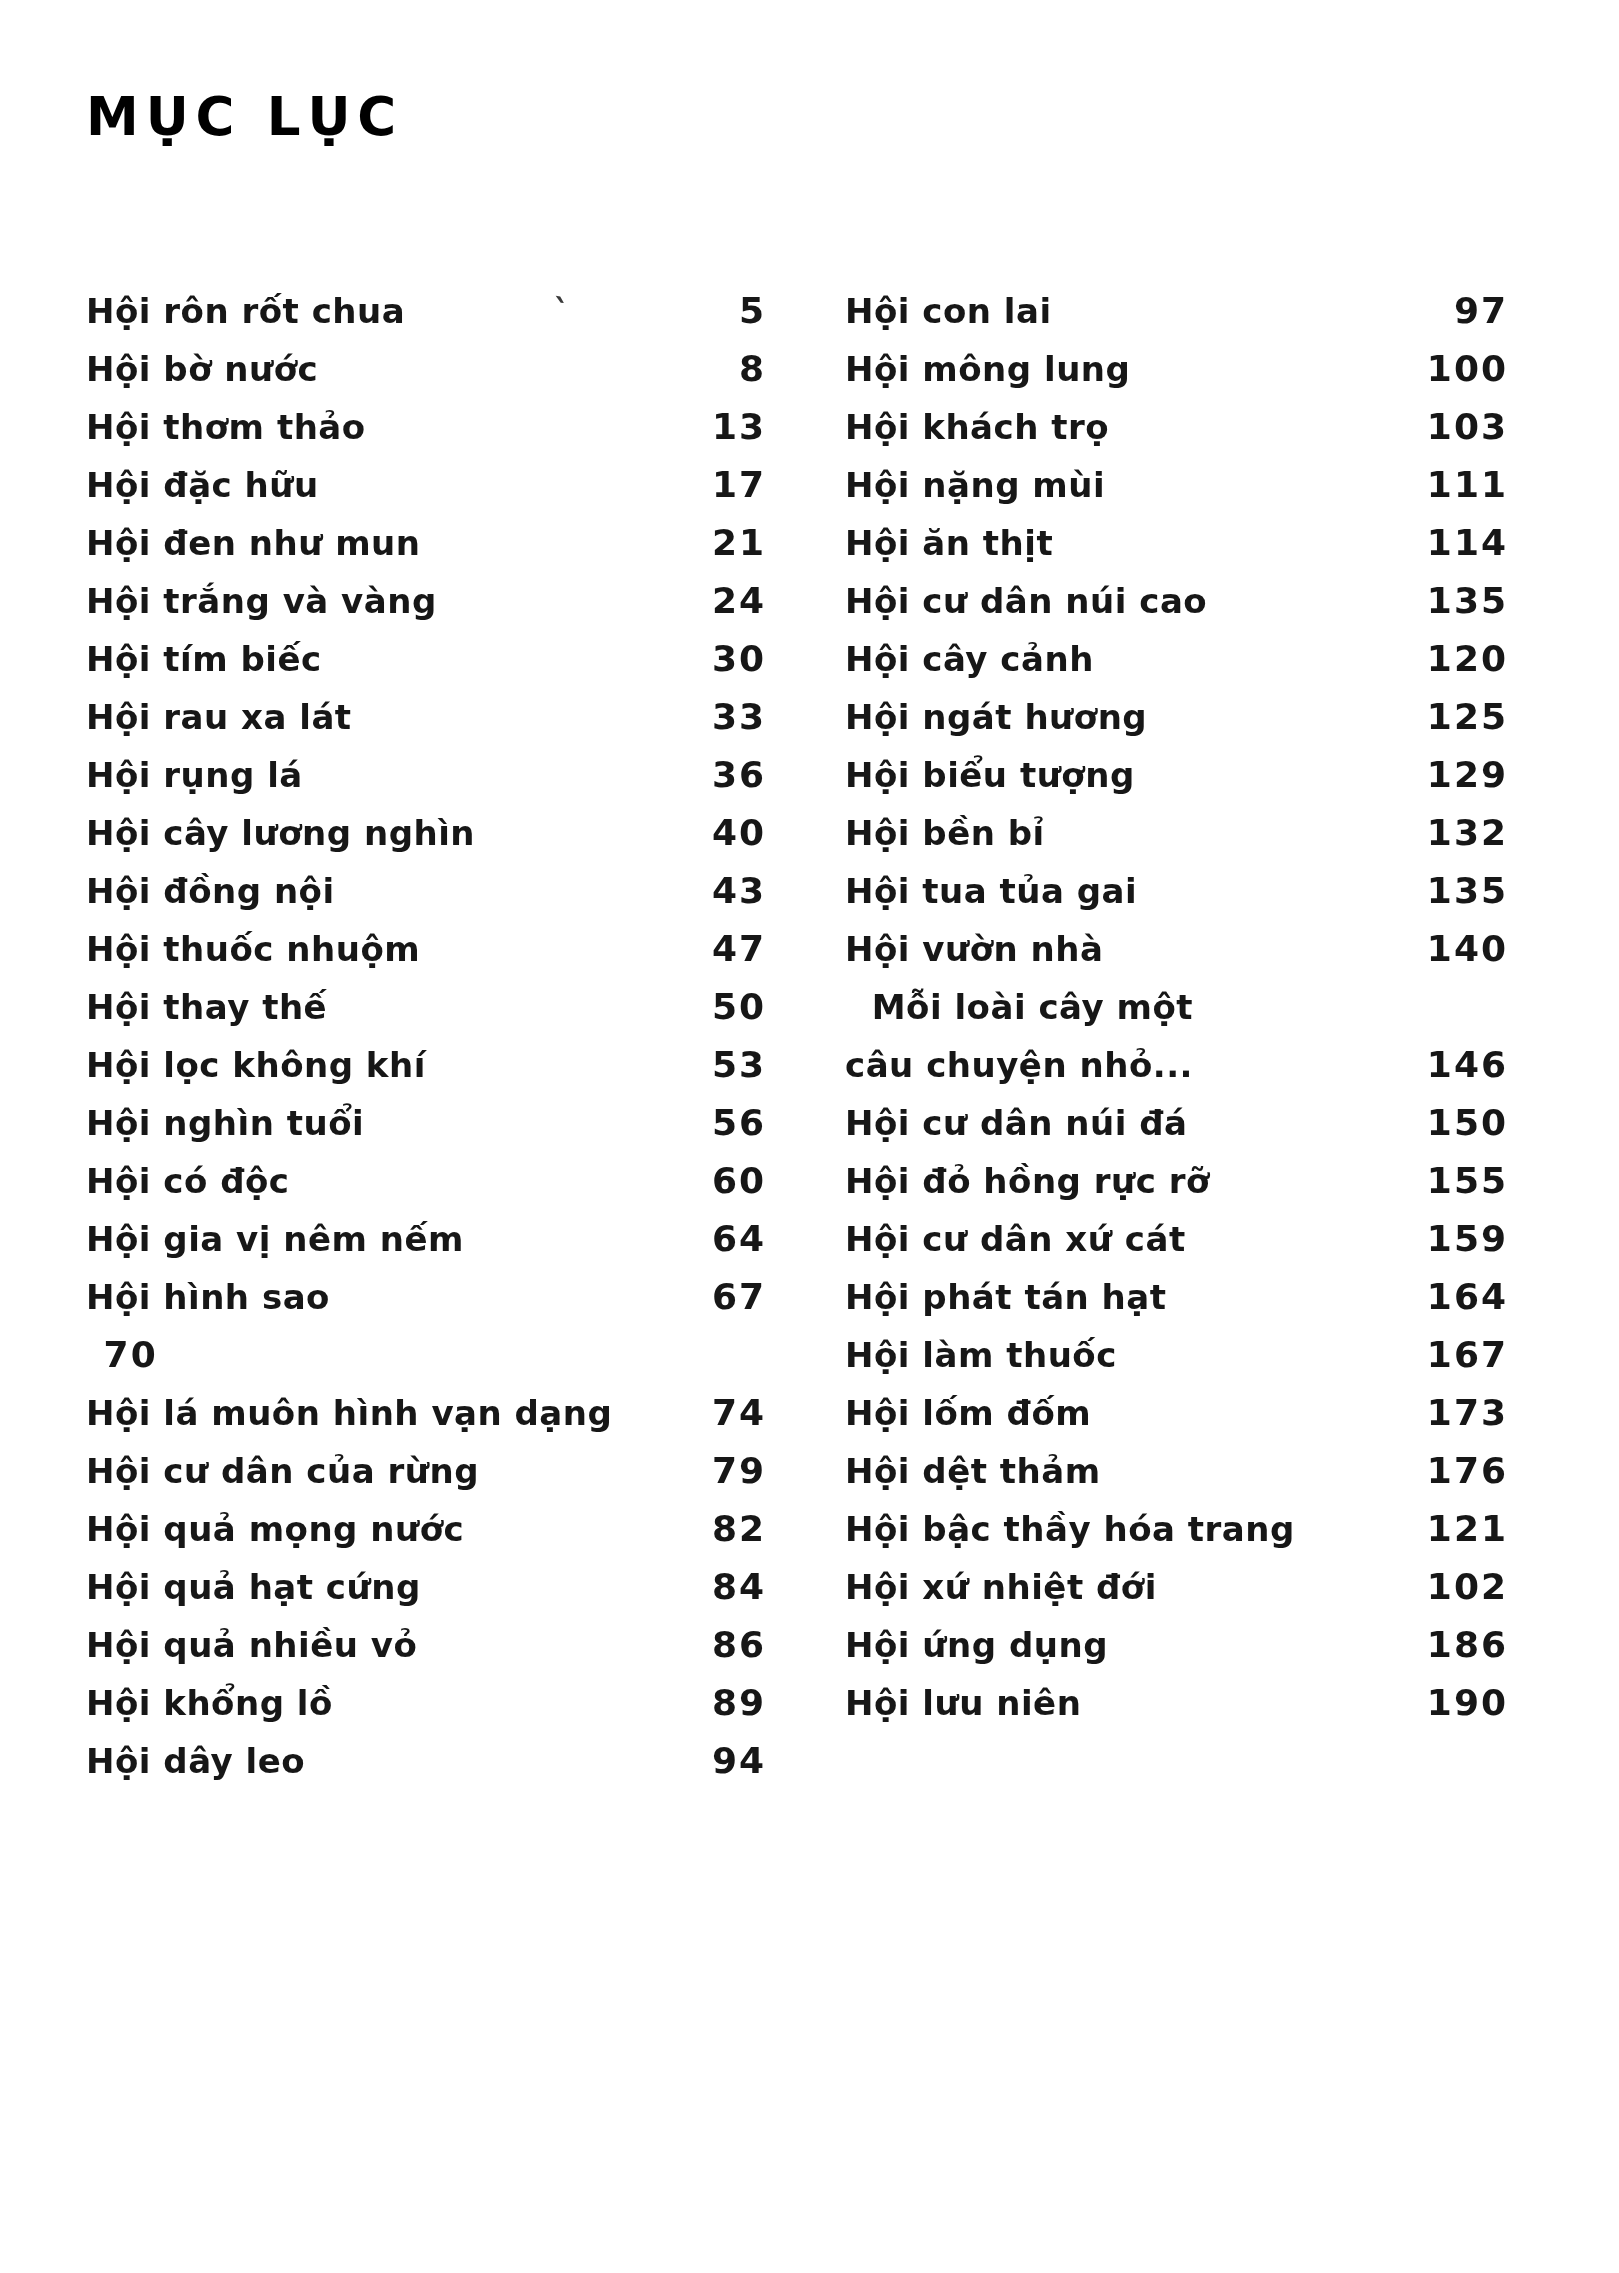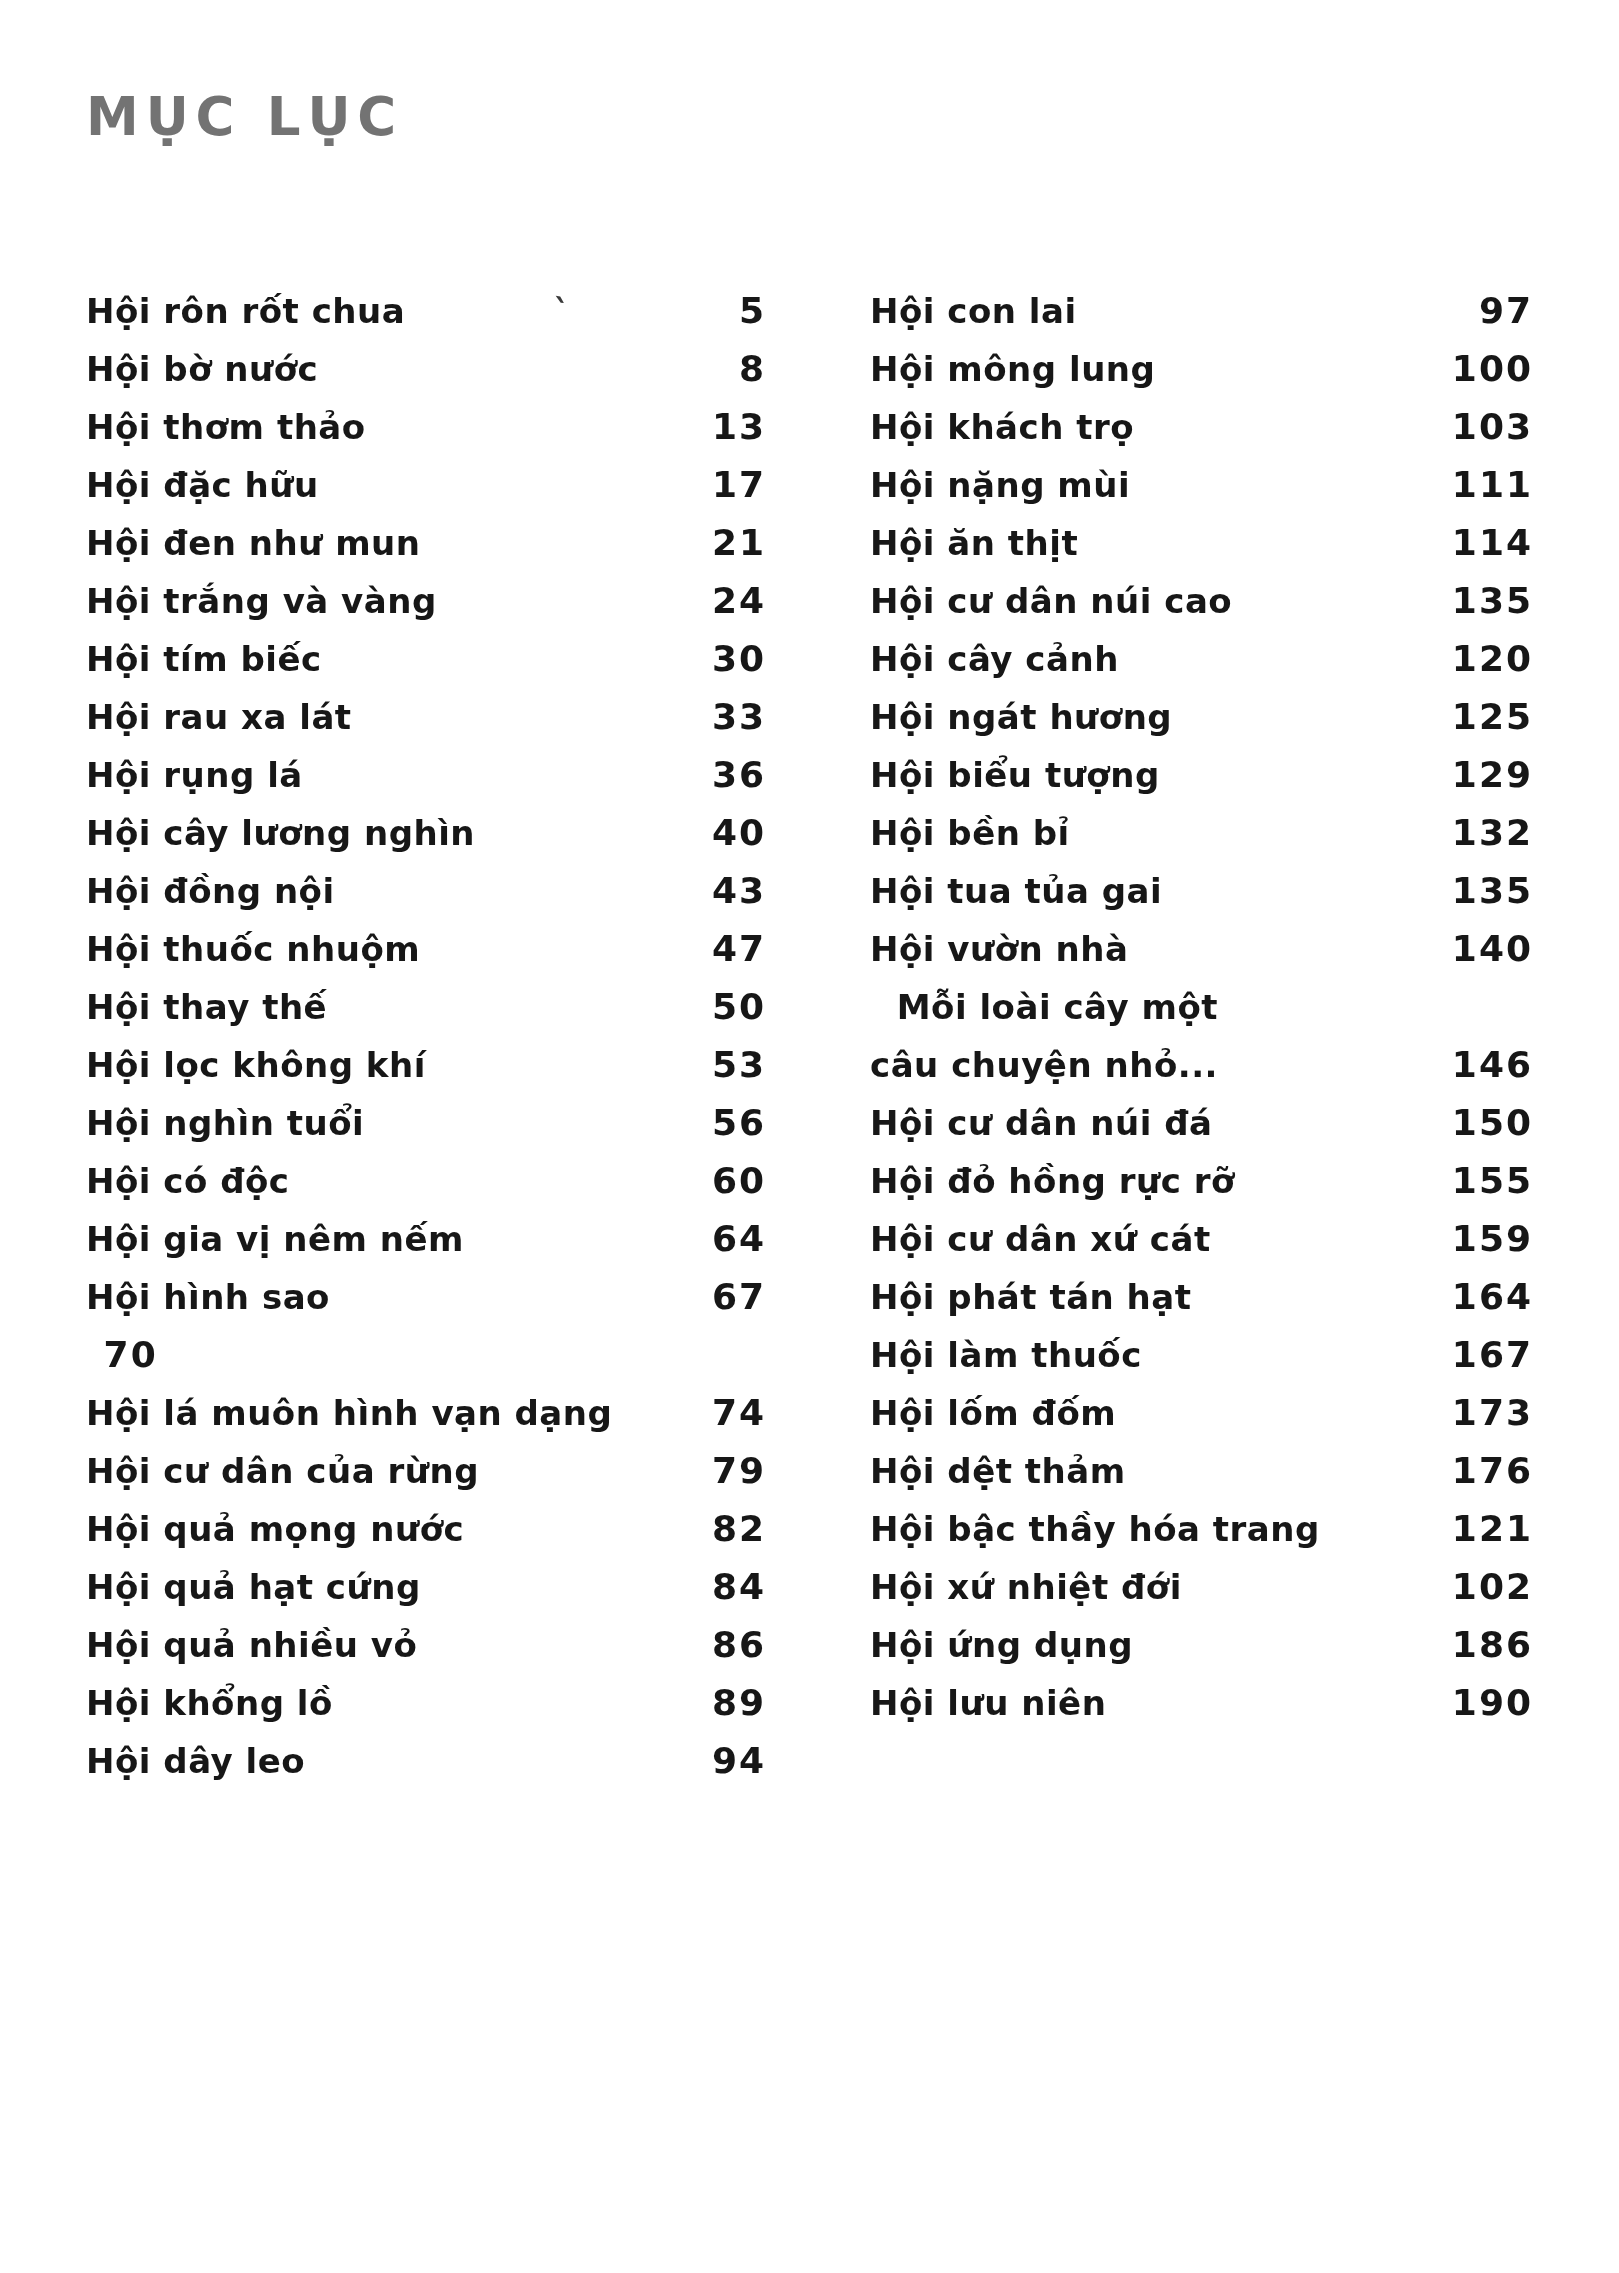--- a/index.html
+++ b/index.html
@@ -16,30 +16,30 @@
     color: #171717;
     overflow: hidden;
   }
   .title {
     position: absolute;
     left: 86px;
     top: 86px;
     font-size: 53px;
     font-weight: 700;
     letter-spacing: 6.9px;
-    color: #737373;
+    color: #000000;
   }
   .col {
     position: absolute;
     top: 282px;
     display: flex;
     flex-direction: column;
   }
   .col-left  { left: 86px;  width: 680px; }
-  .col-right { left: 870px; width: 663px; }
+  .col-right { left: 845px; width: 663px; }
   .toc-row {
     display: flex;
     justify-content: space-between;
     align-items: flex-end;
     line-height: 58px;
     text-align: right;
   }
   .toc-label {
     font-size: 34px;
     font-weight: 700;

